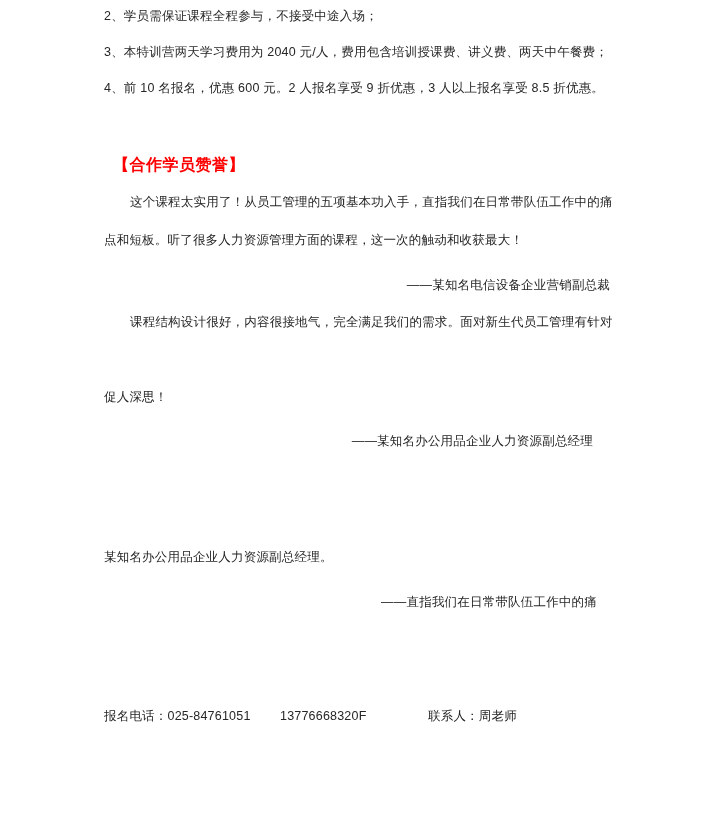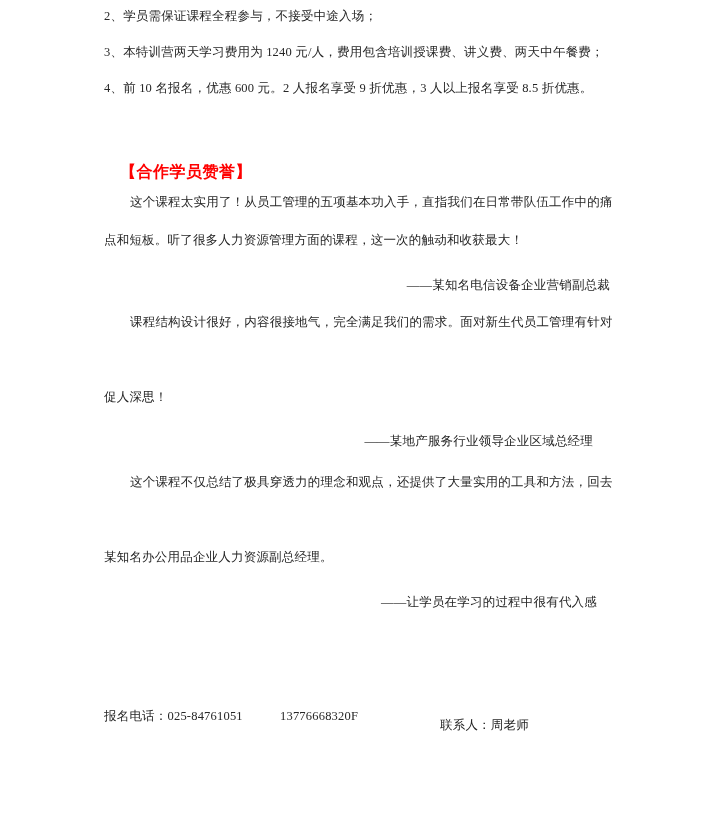--- a/index.html
+++ b/index.html
@@ -1,74 +1,73 @@
 <!DOCTYPE html>
 <html><head>
 <meta charset="utf-8">
 <style>
   html,body { margin:0; padding:0; background:#ffffff; }
   .page {
     position:relative;
     width:711px;
     height:828px;
     background:#ffffff;
-    font-family:Liberation Serif, serif;
+    font-family:Liberation Sans, sans-serif;
     overflow:hidden;
   }
   .line {
     position:absolute;
     left:104px;
     font-size:12.5px;
     line-height:17px;
     color:#262626;
     letter-spacing:0.2px;
     white-space:nowrap;
   }
   .indent { left:130px;text-align:right; }
   .attr { left:auto; }
   .heading {
     position:absolute;
     left:105px;
     top:147px;
-    margin:15px;
+    margin:8px;
     font-size:16px;
     line-height:20px;
     font-weight:bold;
     color:#ff0000;
     letter-spacing:0.5px;
     white-space:nowrap;
   }
   .contact-row { right:0; }
   .contact-row span { position:absolute; top:0; white-space:nowrap;text-align:center; }
   .contact-pos-1 { left:0; }
   .contact-pos-2 { left:176px; }
-  .contact-pos-3 { left:336px;margin-top:9px; }
+  .contact-pos-3 { left:324px; }
 </style>
 </head>
 <body>
 
 <div class="page">
 
   <div class="line" style="top:8px">2、学员需保证课程全程参与，不接受中途入场；</div>
-  <div class="line" style="top:44px">3、本特训营两天学习费用为 1240 元/人，费用包含培训授课费、讲义费、两天中午餐费；</div>
+  <div class="line" style="top:44px">3、本特训营两天学习费用为 2040 元/人，费用包含培训授课费、讲义费、两天中午餐费；</div>
   <div class="line" style="top:80px">4、前 10 名报名，优惠 600 元。2 人报名享受 9 折优惠，3 人以上报名享受 8.5 折优惠。</div>
 
   <h2 class="heading">【合作学员赞誉】</h2>
 
   <div class="line indent" style="top:194px">这个课程太实用了！从员工管理的五项基本功入手，直指我们在日常带队伍工作中的痛</div>
   <div class="line" style="top:232px">点和短板。听了很多人力资源管理方面的课程，这一次的触动和收获最大！</div>
   <div class="line indent" style="top:314px">课程结构设计很好，内容很接地气，完全满足我们的需求。面对新生代员工管理有针对</div>
 
   <div class="line attr" style="top:277px; right:101px">——某知名电信设备企业营销副总裁</div>
   <div class="line" style="top:389px">促人深思！</div>
-  <div class="line attr" style="top:433px; right:118px">——某地产服务行业领导企业区域总经理</div>
+  <div class="line attr" style="top:433px; right:118px">——某知名办公用品企业人力资源副总经理</div>
 
-  <div class="line indent" style="top:474px">这个课程不仅总结了极具穿透力的理念和观点，还提供了大量实用的工具和方法，回去</div>
   <div class="line" style="top:549px">某知名办公用品企业人力资源副总经理。</div>
-  <div class="line attr" style="top:594px; right:114px">——让学员在学习的过程中很有代入感</div>
+  <div class="line attr" style="top:594px; right:114px">——直指我们在日常带队伍工作中的痛</div>
 
 
   <div class="line contact-row" style="top:708px">
     <span class="contact-pos-1">报名电话：025-84761051</span>
     <span class="contact-pos-2">13776668320F</span>
     <span class="contact-pos-3">联系人：周老师</span>
   </div>
 
 </div>
 

